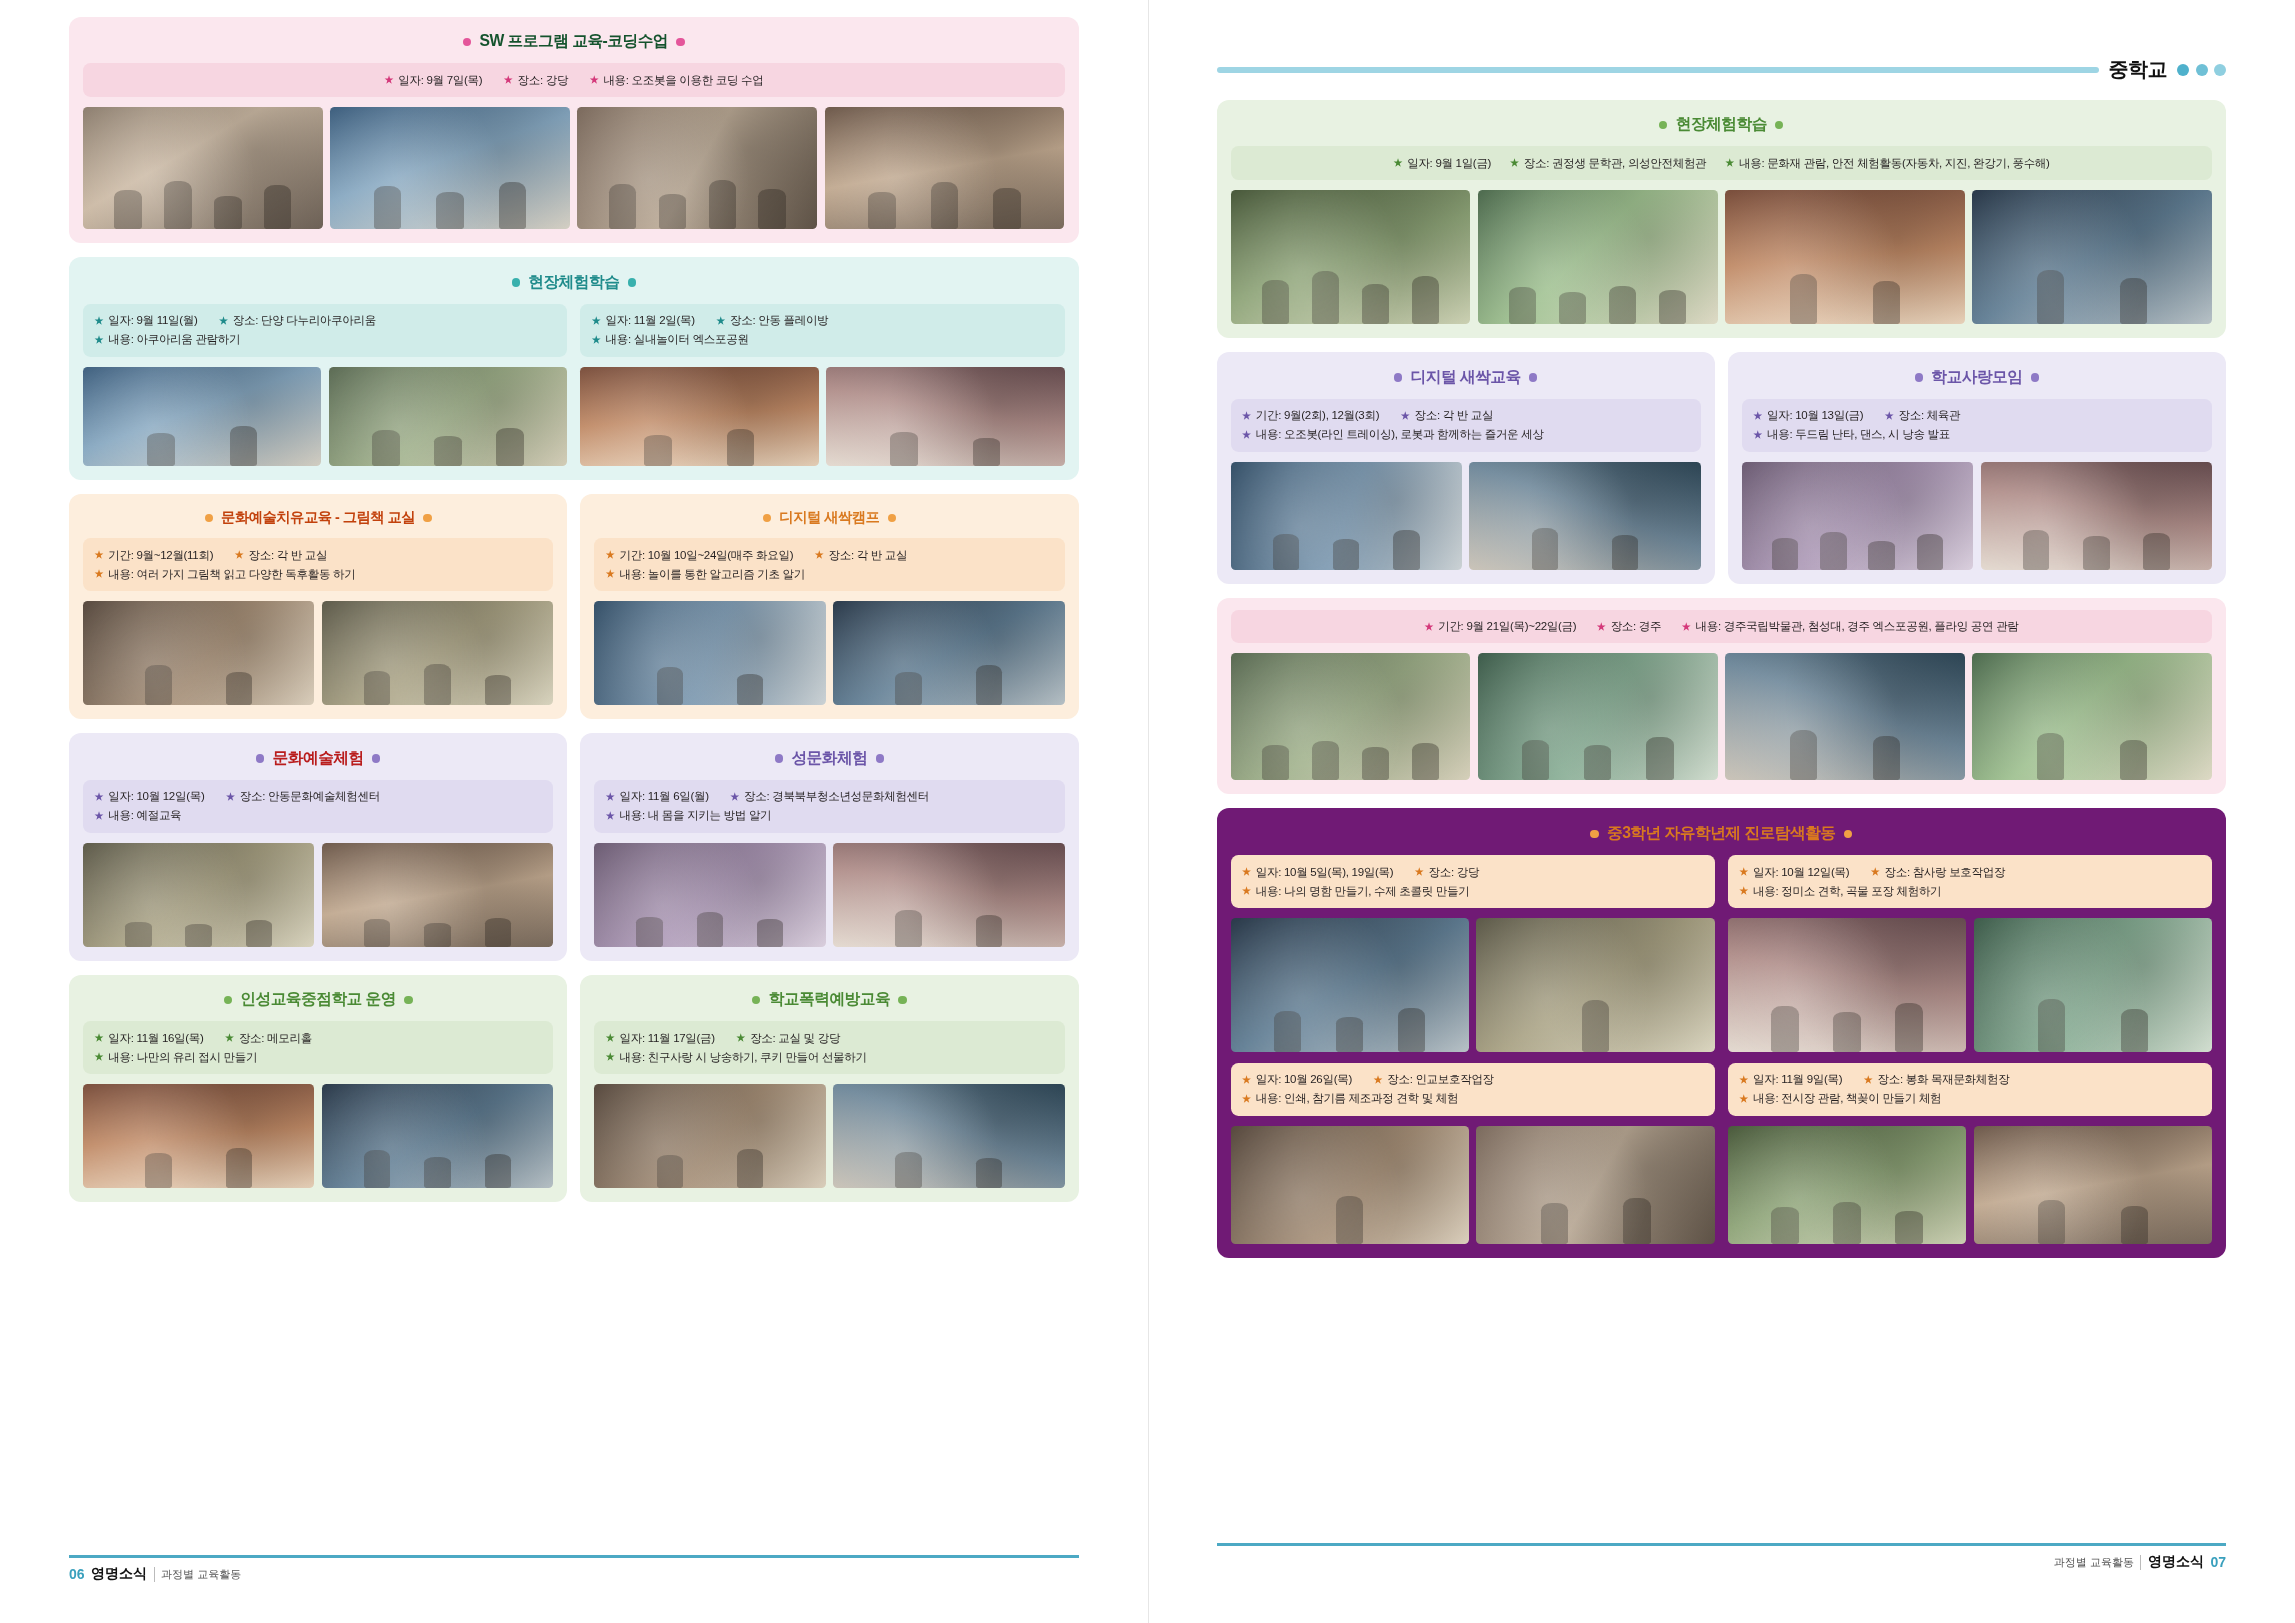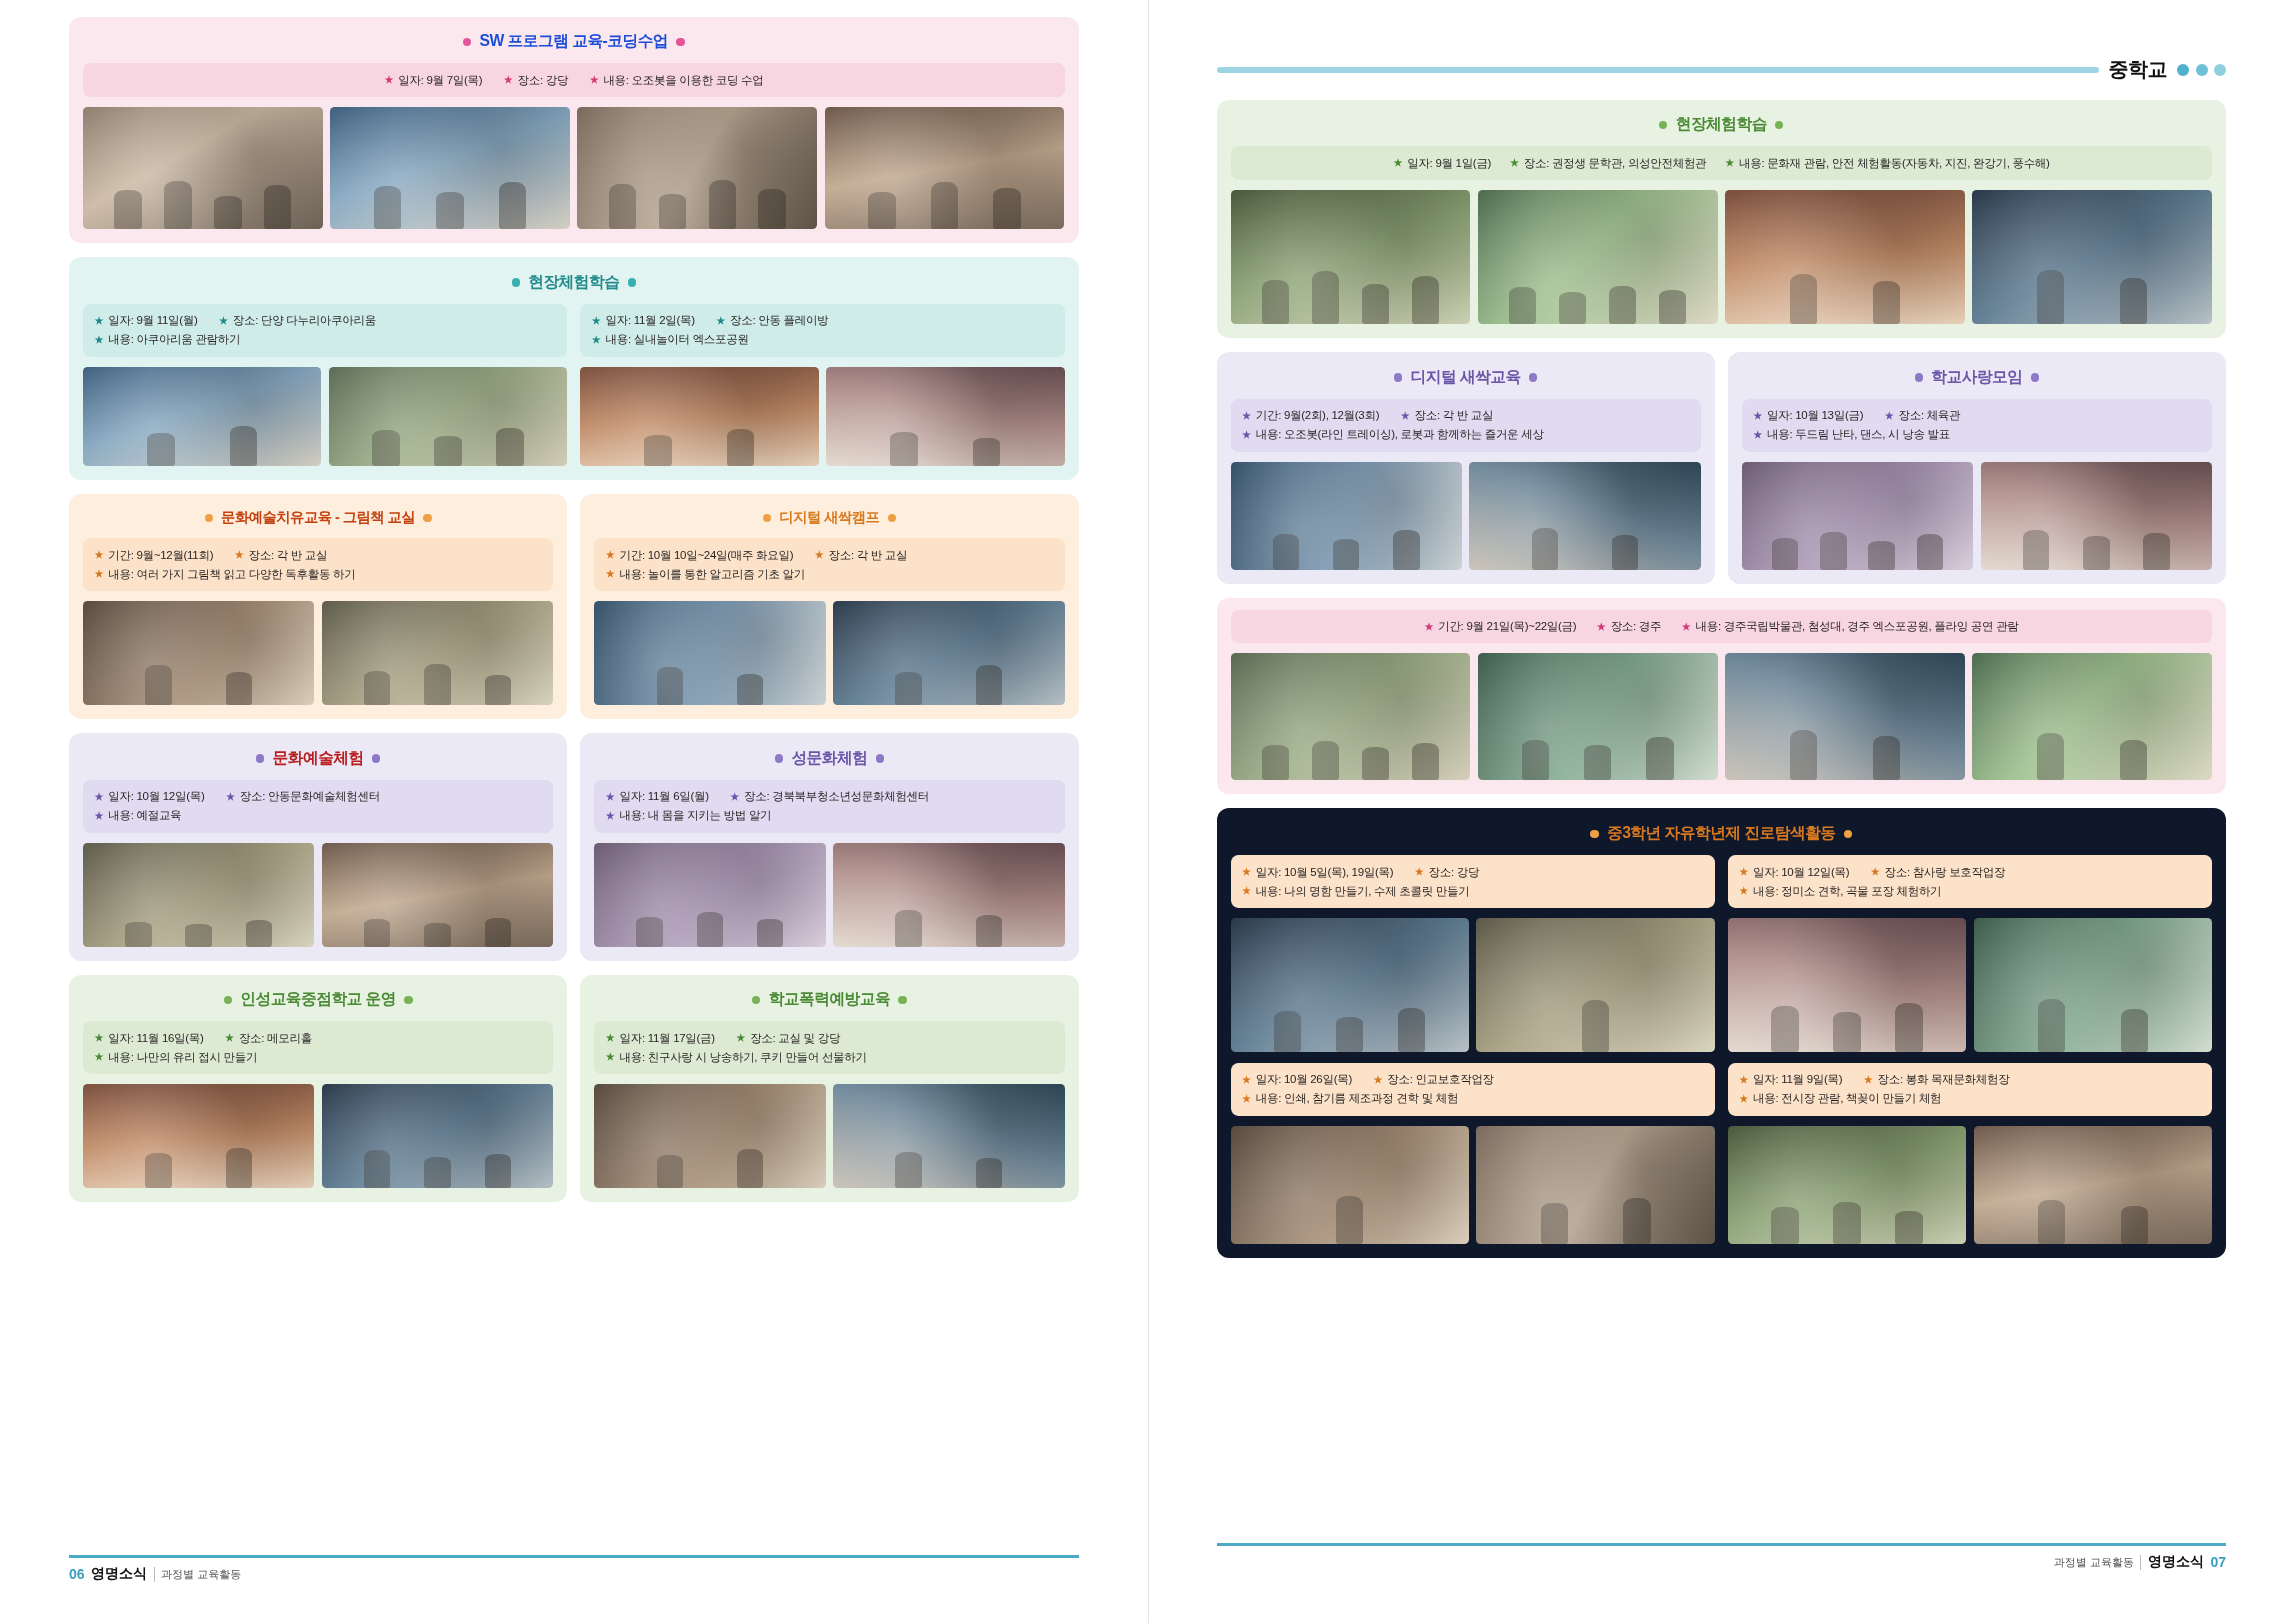--- a/index.html
+++ b/index.html
@@ -80,21 +80,21 @@
 <body>
 
 <div class="spread">
 
   <div class="page left">
     <div class="page-inner">
 
       <div class="body">
 
         <div class="card" style="background:#fbe7ee">
-          <div class="card-title" style="color:#1d4ed8">
+          <div class="card-title" style="color:#14532d">
             <span class="bullet" style="background:#e4559a"></span>
             <span>SW 프로그램 교육-코딩수업</span>
             <span class="bullet" style="background:#e4559a"></span>
           </div>
           <div class="info-box" style="background:#f7d6e1">
             <div class="info-line" style="justify-content:center">
               <span class="seg">
                   <span class="star" style="color:#d4387a">★</span>
                   <span>일자: 9월 7일(목)</span>
                 </span>
@@ -740,21 +740,21 @@
                 <div class="ph-inner">
                   <div class="fig-row">
                     <i class="fig" style="height:68%"></i>
                     <i class="fig" style="height:58%"></i>
                   </div>
                 </div>
               </div>
           </div>
         </div>
 
-        <div class="card" style="background:#0f172a">
+        <div class="card" style="background:#701a75">
           <div class="card-title" style="color:#d9791f">
             <span class="bullet" style="background:#f0a044"></span>
             <span>중3학년 자유학년제 진로탐색활동</span>
             <span class="bullet" style="background:#f0a044"></span>
           </div>
 
           <div style="display:flex;gap:13px;margin-bottom:11px">
             <div style="flex:1">
               <div class="info-box" style="background:#fbe2c8">
                 <div class="info-line">

